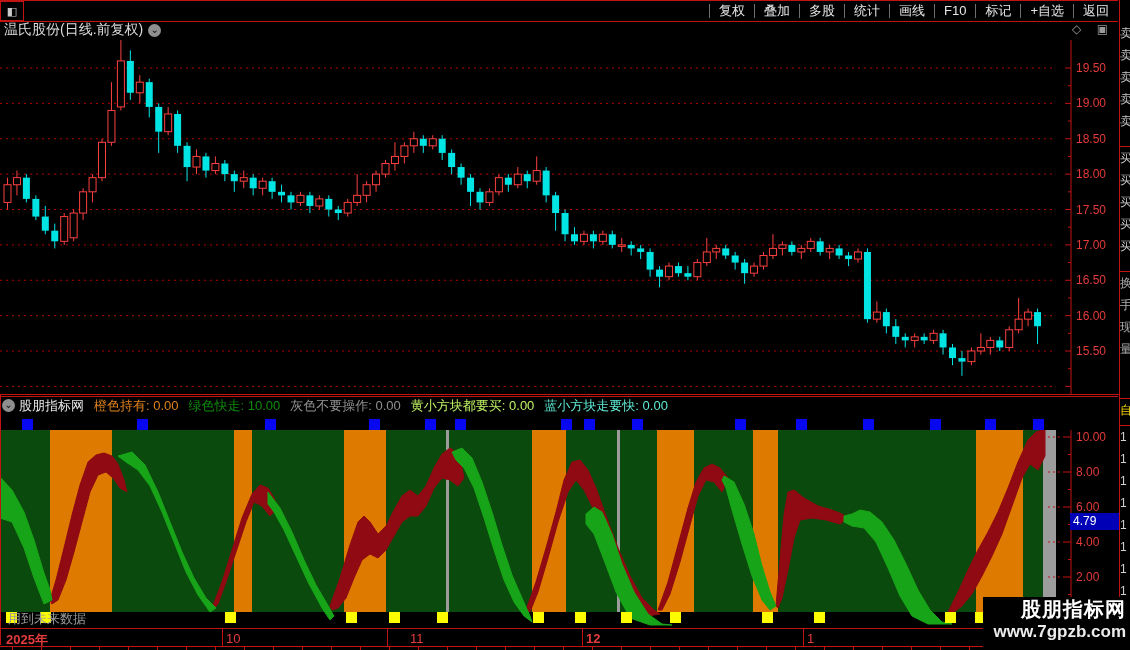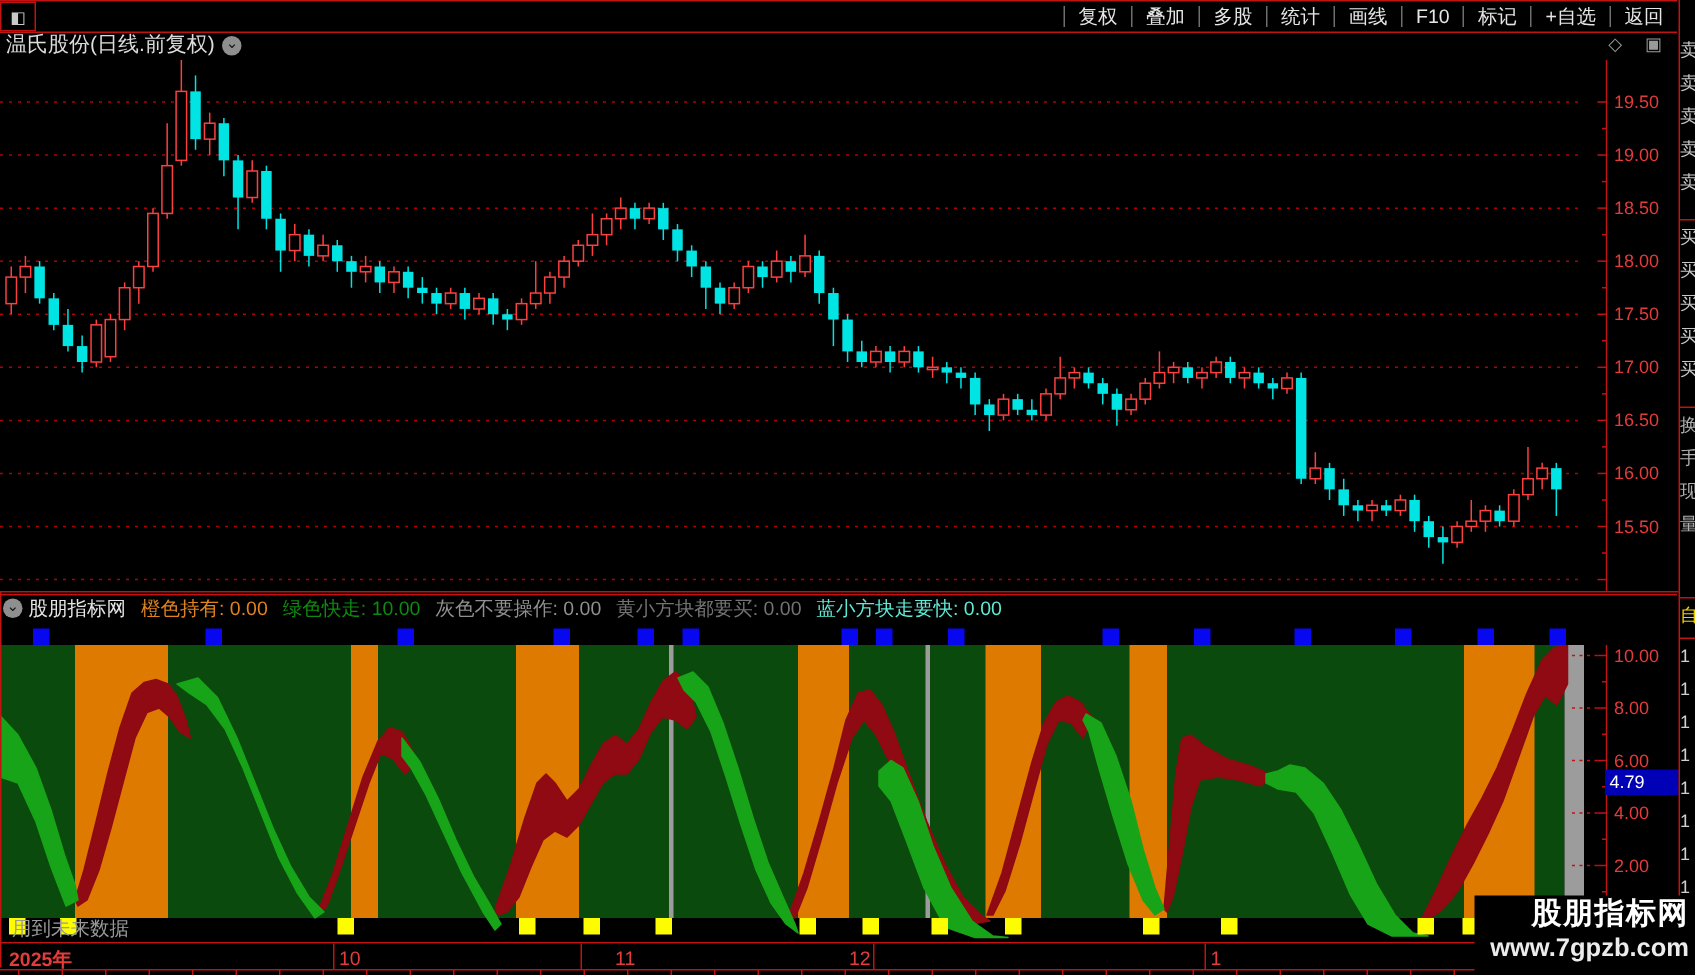--- a/index.html
+++ b/index.html
@@ -341,21 +341,21 @@
 
   <div class="abs redline" style="left:0;top:394px;width:1120px;height:1px;"></div>
 
   <div id="ind-header" class="abs">
     <span class="circle-ic">⌄</span>
     <span class="ind-item" style="color:#e6e6e6;">股朋指标网</span>
     <span id="ind-items" style="display:flex;">
         <span class="ind-item" style="color: rgb(224, 130, 30);">橙色持有: 0.00</span>
         <span class="ind-item" style="color: rgb(14, 138, 14);">绿色快走: 10.00</span>
         <span class="ind-item" style="color: rgb(144, 144, 144);">灰色不要操作: 0.00</span>
-        <span class="ind-item" style="color: #737373;">黄小方块都要买: 0.00</span>
+        <span class="ind-item" style="color: #bef264;">黄小方块都要买: 0.00</span>
         <span class="ind-item" style="color: #5eead4;">蓝小方块走要快: 0.00</span>
       </span>
   </div>
 
   <svg id="panel-svg" class="abs" style="left:0;top:430px;z-index:1;" width="1120" height="196">
       <rect x="0" y="0" width="1043" height="182" fill="#0a4a0c"></rect>
       <rect x="50" y="0" width="62" height="182" fill="#df7a00"></rect>
       <rect x="234" y="0" width="18" height="182" fill="#df7a00"></rect>
       <rect x="344" y="0" width="42" height="182" fill="#df7a00"></rect>
       <rect x="532" y="0" width="34" height="182" fill="#df7a00"></rect>
@@ -444,21 +444,21 @@
   </div>
 
   <div id="xaxis" class="abs">
     <span class="month-label" style="left:6px;font-weight:bold;">2025年</span>
   <div class="month-tick" style="left: 222px;"></div>
       <div class="month-tick" style="left: 387px;"></div>
       <div class="month-tick" style="left: 582px;"></div>
       <div class="month-tick" style="left: 803px;"></div>
       <span class="month-label" style="left: 226px;">10</span>
       <span class="month-label" style="left: 410px;">11</span>
-      <span class="month-label" style="left: 566px;">12</span>
+      <span class="month-label" style="left: 586px; font-weight: bold;">12</span>
       <span class="month-label" style="left: 807px;">1</span>
     </div>
   <div id="bottom-ticks">
       <div class="bottom-tick abs" style="left: 12px;"></div>
       <div class="bottom-tick abs" style="left: 41px;"></div>
       <div class="bottom-tick abs" style="left: 70px;"></div>
       <div class="bottom-tick abs" style="left: 99px;"></div>
       <div class="bottom-tick abs" style="left: 128px;"></div>
       <div class="bottom-tick abs" style="left: 157px;"></div>
       <div class="bottom-tick abs" style="left: 186px;"></div>

